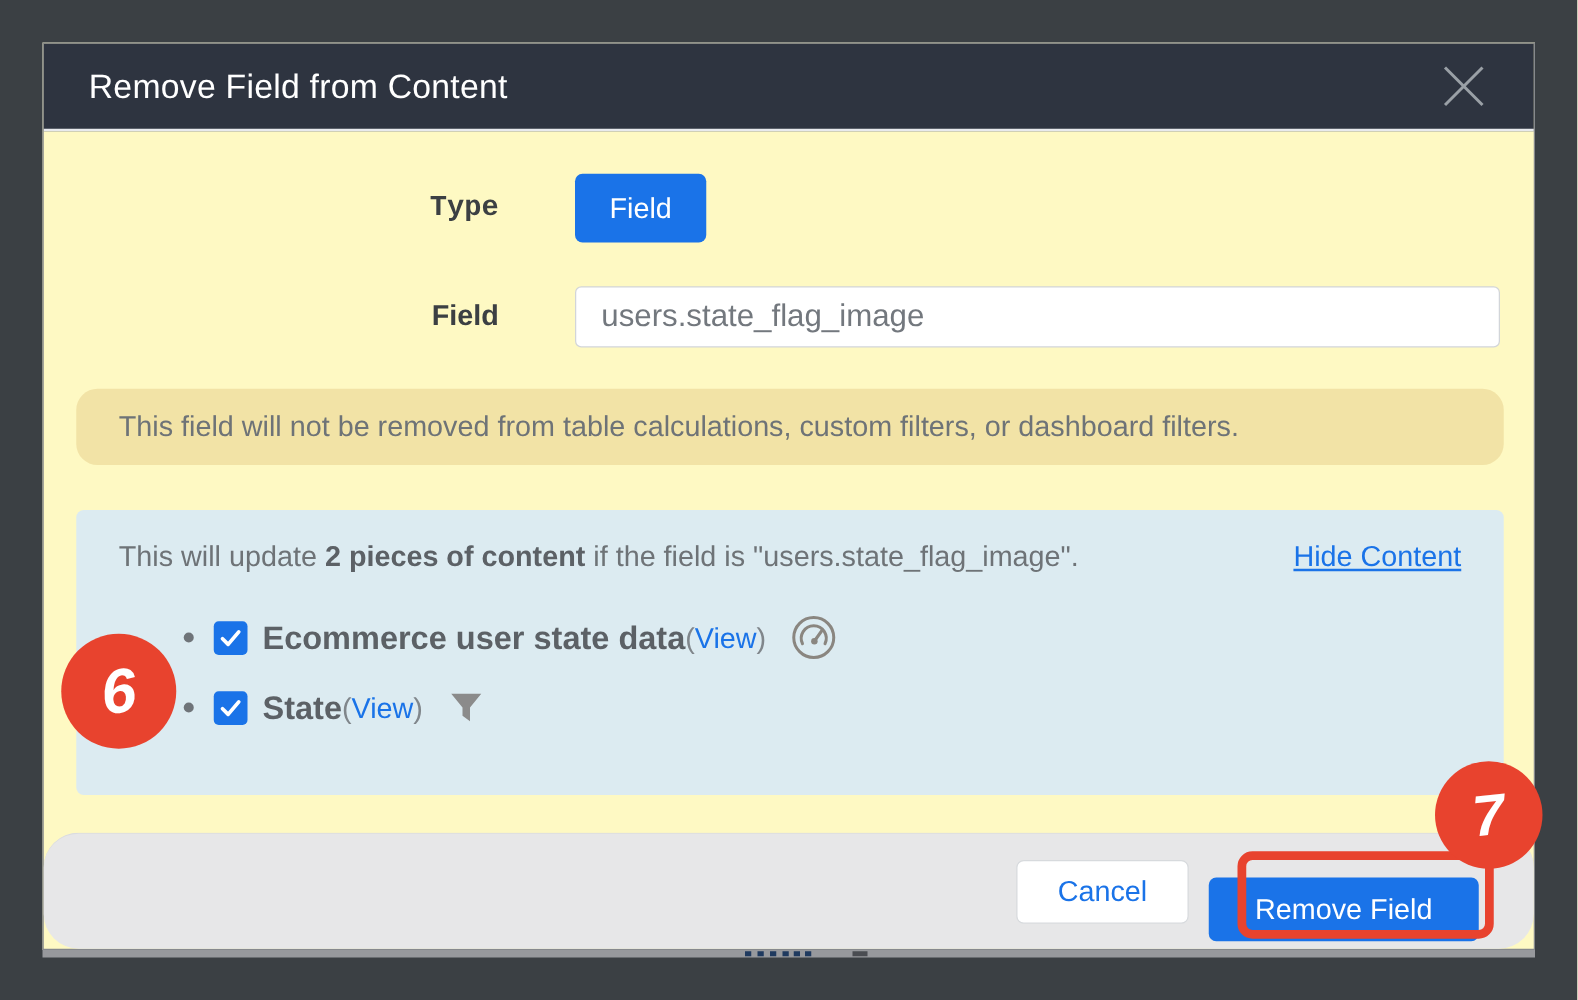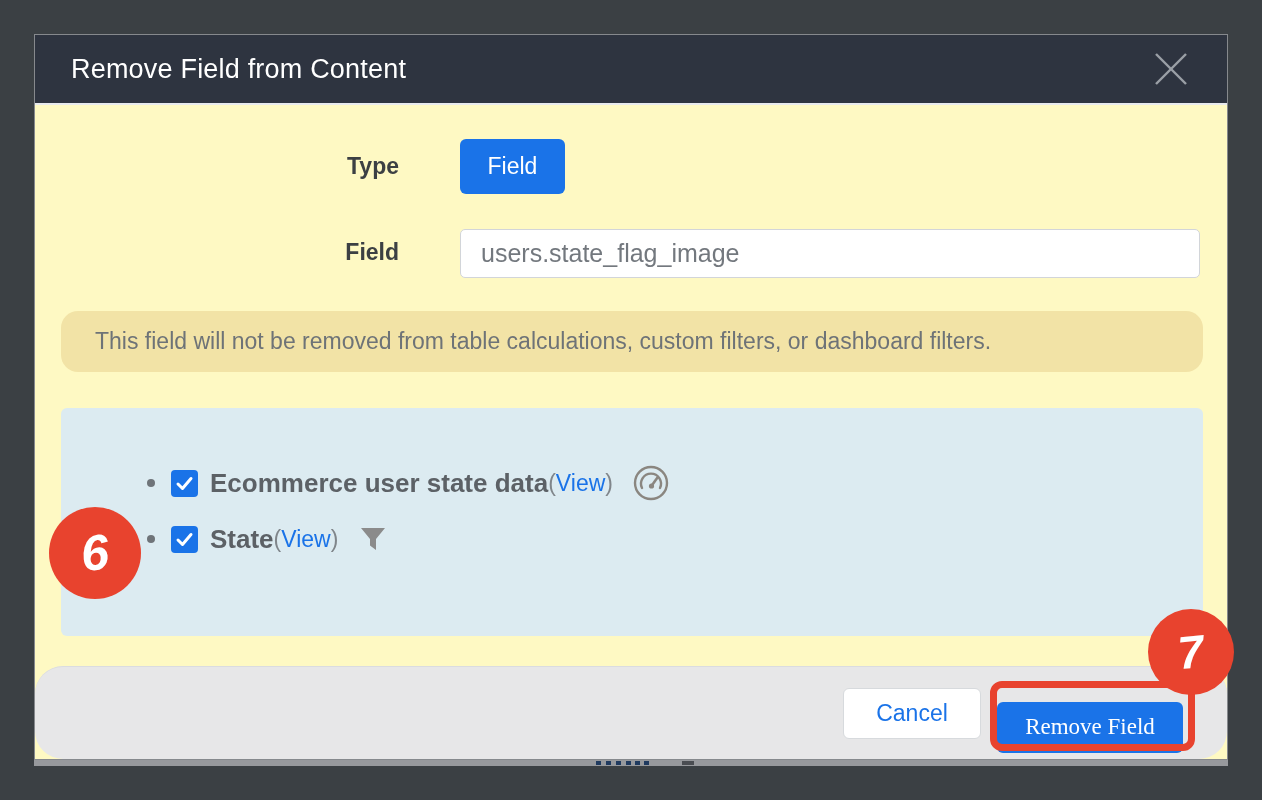--- a/index.html
+++ b/index.html
@@ -15,21 +15,21 @@
   .modal-header { position:absolute; left:0; top:0; width:100%; height:70px;
                   background:#2e3440; display:flex; align-items:center;
                   justify-content:space-between; padding:0 32px 0 36px;
                   border-bottom:2px solid #e8eaed; }
   .modal-title { color:#ffffff; font-size:27px; font-weight:400; letter-spacing:.2px; }
   .close-btn { width:48px; height:48px; display:flex; align-items:center; justify-content:center; cursor:pointer; }
 
   
   .form-label { position:absolute; left:0; width:364px; text-align:right;
                 font-size:23px; font-weight:700; color:#3c4043; }
-  .type-label { top:118px; }
+  .type-label { top:118px;font-family:Liberation Mono, monospace; }
   .field-label { top:204px; }
   .type-btn { position:absolute; left:425px; top:104px; width:105px; height:55px;
               background:#1a73e8; color:#ffffff; font-size:23px; border:none;
               border-radius:6px; cursor:pointer; font-family:inherit; }
   .field-input { position:absolute; left:425px; top:194px; width:740px; height:49px;
                  border:1px solid #d2d5d9; border-radius:5px; padding:0 20px;
                  font-size:25px; color:#73787e; font-family:inherit; background:#fff; }
 
   
   .warning-banner { position:absolute; left:26px; top:276px; width:1142px; height:61px;
@@ -54,22 +54,22 @@
   .view-link { color:#1a73e8; cursor:pointer; }
   .item-icon { margin-left:18px; display:flex; align-items:center; }
 
   
   .modal-footer { position:absolute; left:0; bottom:0; width:100%; height:93px;
                   background:#e7e7e8; border-top:1px solid #dadce0;
                   display:flex; align-items:center; justify-content:flex-end;
                   padding-right:44px; gap:16px;border-radius:28px; }
   .cancel-btn { width:138px; height:51px; background:#ffffff; border:1px solid #d7dadd;
                 border-radius:6px; color:#1a73e8; font-size:23px; cursor:pointer; font-family:inherit; }
-  .remove-btn { width:186px; height:51px; background:#1a73e8; border:none;
-                border-radius:6px; color:#ffffff; font-size:23px; cursor:pointer; font-family:Liberation Serif, serif;margin-top:28px; }
+  .remove-btn { width:216px; height:51px; background:#1a73e8; border:none;
+                border-radius:6px; color:#ffffff; font-size:23px; cursor:pointer; font-family:Liberation Sans, sans-serif;margin-top:28px; }
 
   
   .bottom-sliver { position:absolute; left:34px; top:760px; width:1194px; height:6px;
                    background:#97999d; overflow:hidden; }
   .sliver-dot { position:absolute; top:1px; width:5px; height:4px; background:#1f3a5f; }
   .sliver-dash { position:absolute; top:1px; width:12px; height:4px; background:#4a4d52; }
 
   
   .anno-ring { position:absolute; left:990px; top:681px; width:205px; height:70px;
                border:7px solid #e8432e; border-radius:12px; pointer-events:none; }
@@ -101,20 +101,26 @@
     <button class="type-btn">Field</button>
 
     <div class="form-label field-label">Field</div>
     <input class="field-input" value="users.state_flag_image" style="">
 
     <div class="warning-banner">
       <span>This field will not be removed from table calculations, custom filters, or dashboard filters.</span>
     </div>
 
     <div class="content-panel">
+      <div class="panel-msg-row">
+        <div class="panel-msg">
+          <span>This will update </span><b>2 pieces of content</b><span> if the field is "users.state_flag_image".</span>
+        </div>
+        <a class="hide-content-link">Hide Content</a>
+      </div>
 
       <div class="content-list">
 
         <div class="content-item">
           <span class="bullet"></span>
           <span class="checkbox">
             <svg width="19" height="19" viewBox="0 0 19 19">
               <polyline points="3,10 7.5,14.5 16,4.5" fill="none" stroke="#ffffff" stroke-width="3" stroke-linecap="round" stroke-linejoin="round"></polyline>
             </svg>
           </span>

